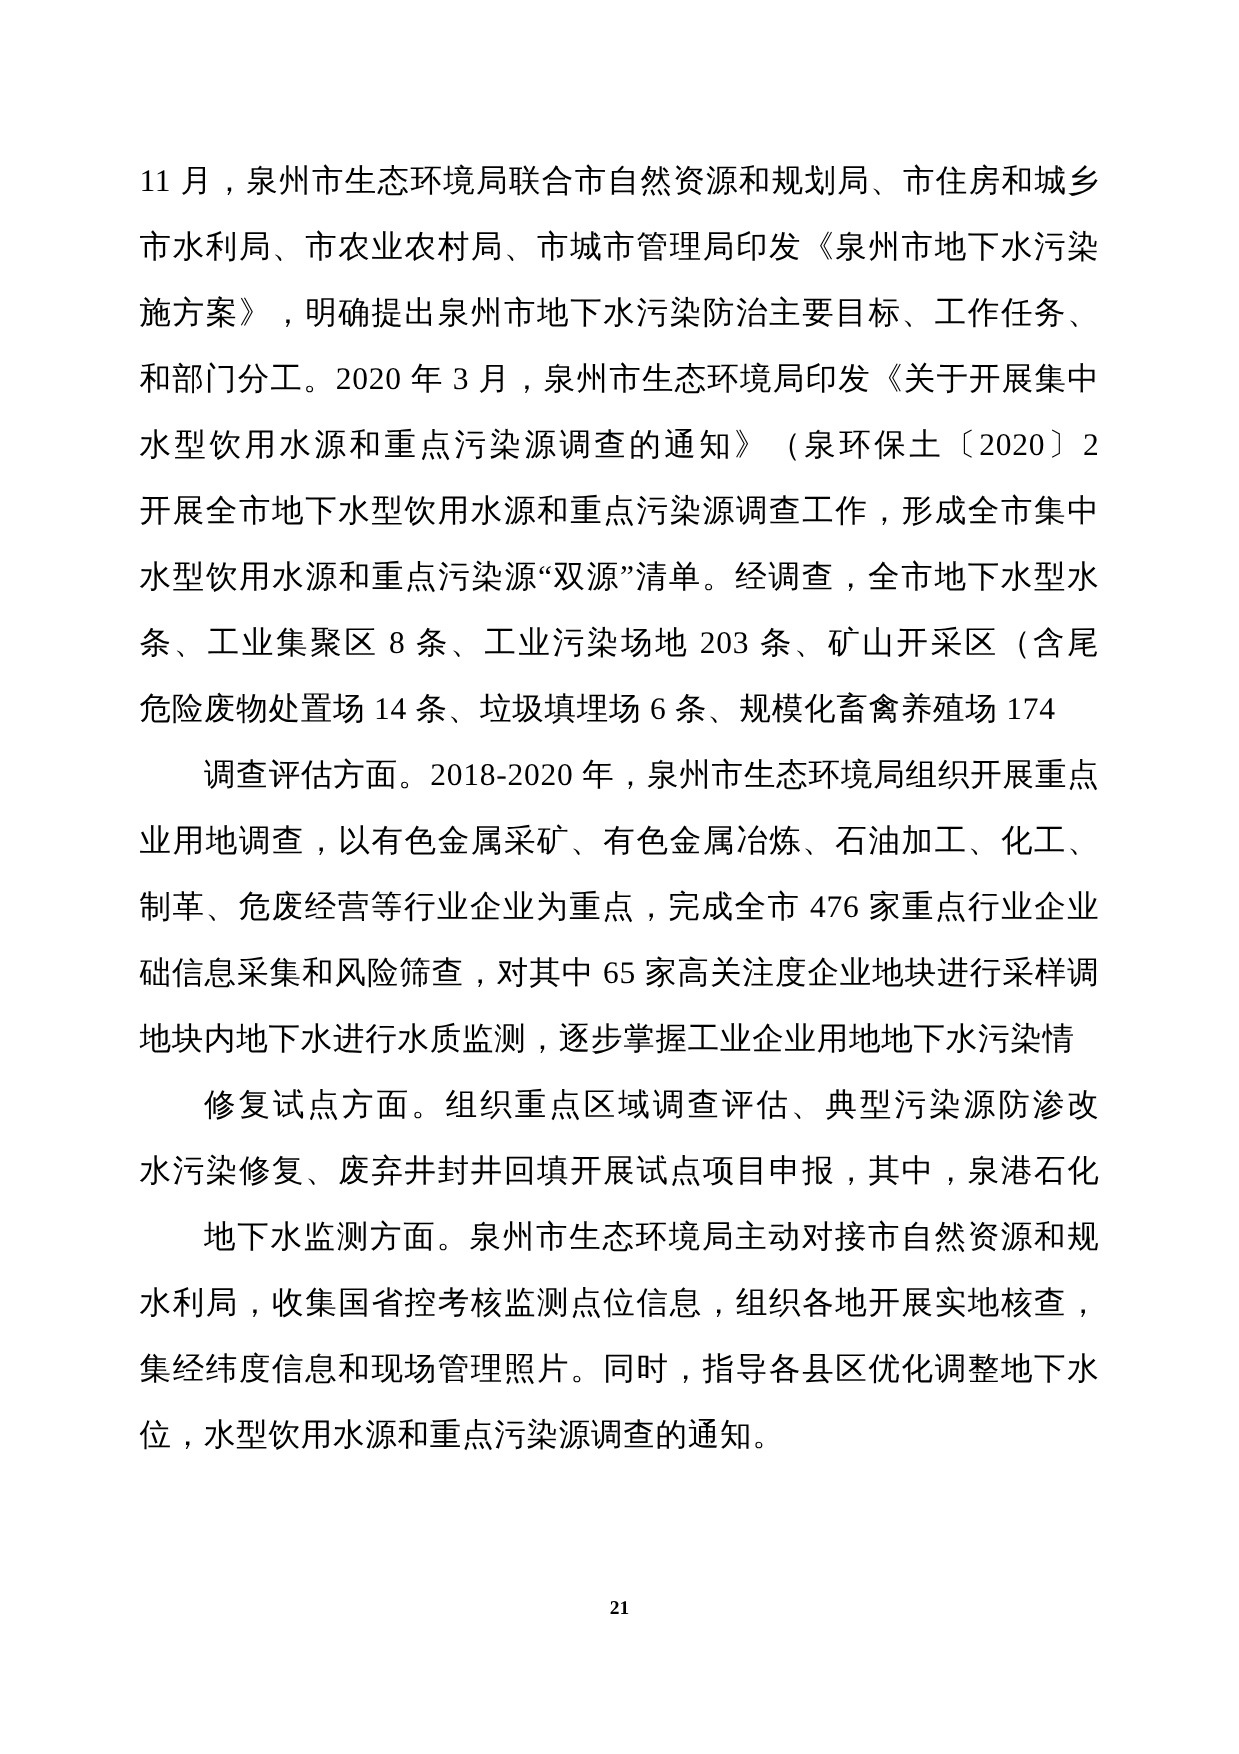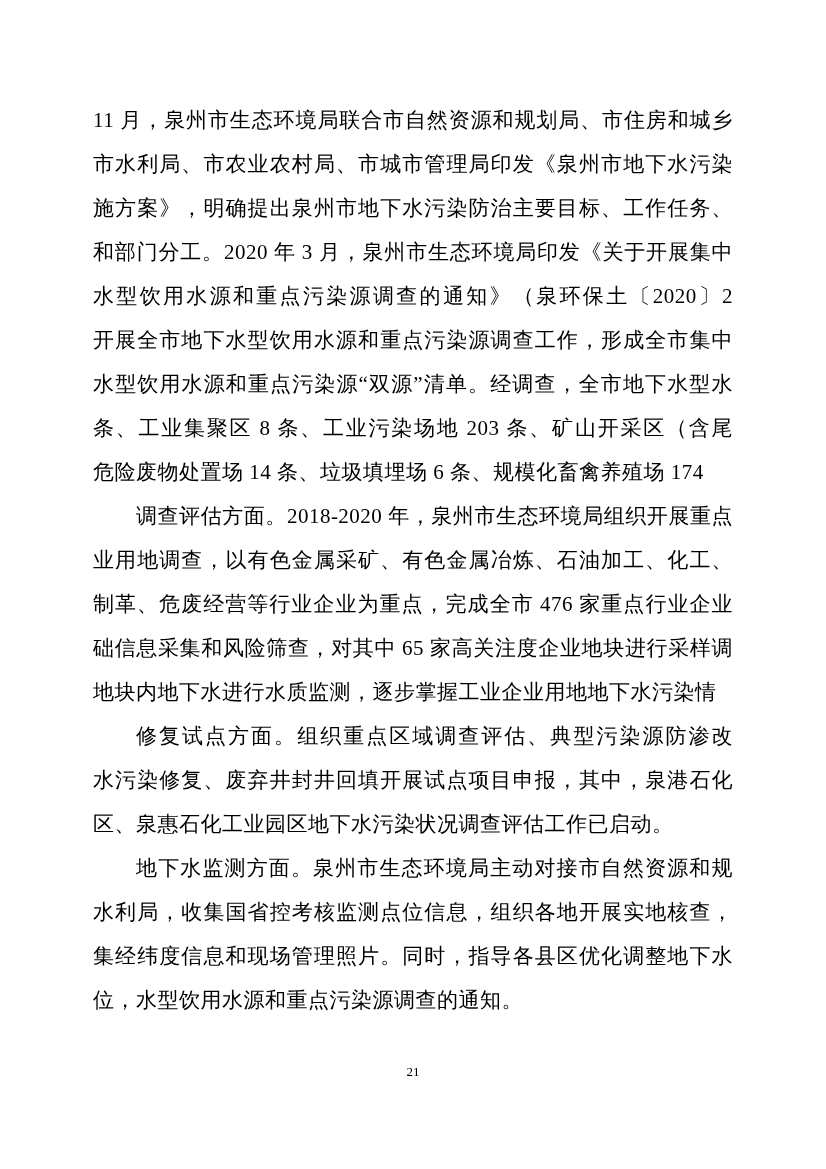--- a/index.html
+++ b/index.html
@@ -46,20 +46,21 @@
   }
   .page-number {
     position: absolute;
     left: 0;
     top: 1063px;
     width: 826px;
     text-align: center;
     font-size: 13px;
     line-height: 18px;
     color: #000000;
+    font-weight: bold;
   }
 </style>
 </head>
 <body>
 
 <div class="page">
   <div class="content">
 
     <div class="para">
       <div class="line">11 月，泉州市生态环境局联合市自然资源和规划局、市住房和城乡建设局、</div>
@@ -77,21 +78,20 @@
       <div class="line indent">调查评估方面。2018-2020 年，泉州市生态环境局组织开展重点行业企</div>
       <div class="line">业用地调查，以有色金属采矿、有色金属冶炼、石油加工、化工、电镀、</div>
       <div class="line">制革、危废经营等行业企业为重点，完成全市 476 家重点行业企业用地基</div>
       <div class="line">础信息采集和风险筛查，对其中 65 家高关注度企业地块进行采样调查，对</div>
       <div class="line para-end">地块内地下水进行水质监测，逐步掌握工业企业用地地下水污染情况。</div>
     </div>
 
     <div class="para">
       <div class="line indent">修复试点方面。组织重点区域调查评估、典型污染源防渗改造、地下</div>
       <div class="line">水污染修复、废弃井封井回填开展试点项目申报，其中，泉港石化工业园</div>
-      <div class="line para-end">区、泉惠石化工业园区地下水污染状况调查评估工作已启动。</div>
     </div>
 
     <div class="para">
       <div class="line indent">地下水监测方面。泉州市生态环境局主动对接市自然资源和规划局、</div>
       <div class="line">水利局，收集国省控考核监测点位信息，组织各地开展实地核查，补充采</div>
       <div class="line">集经纬度信息和现场管理照片。同时，指导各县区优化调整地下水国控点</div>
       <div class="line para-end">位，水型饮用水源和重点污染源调查的通知。</div>
     </div>
 
   </div>

